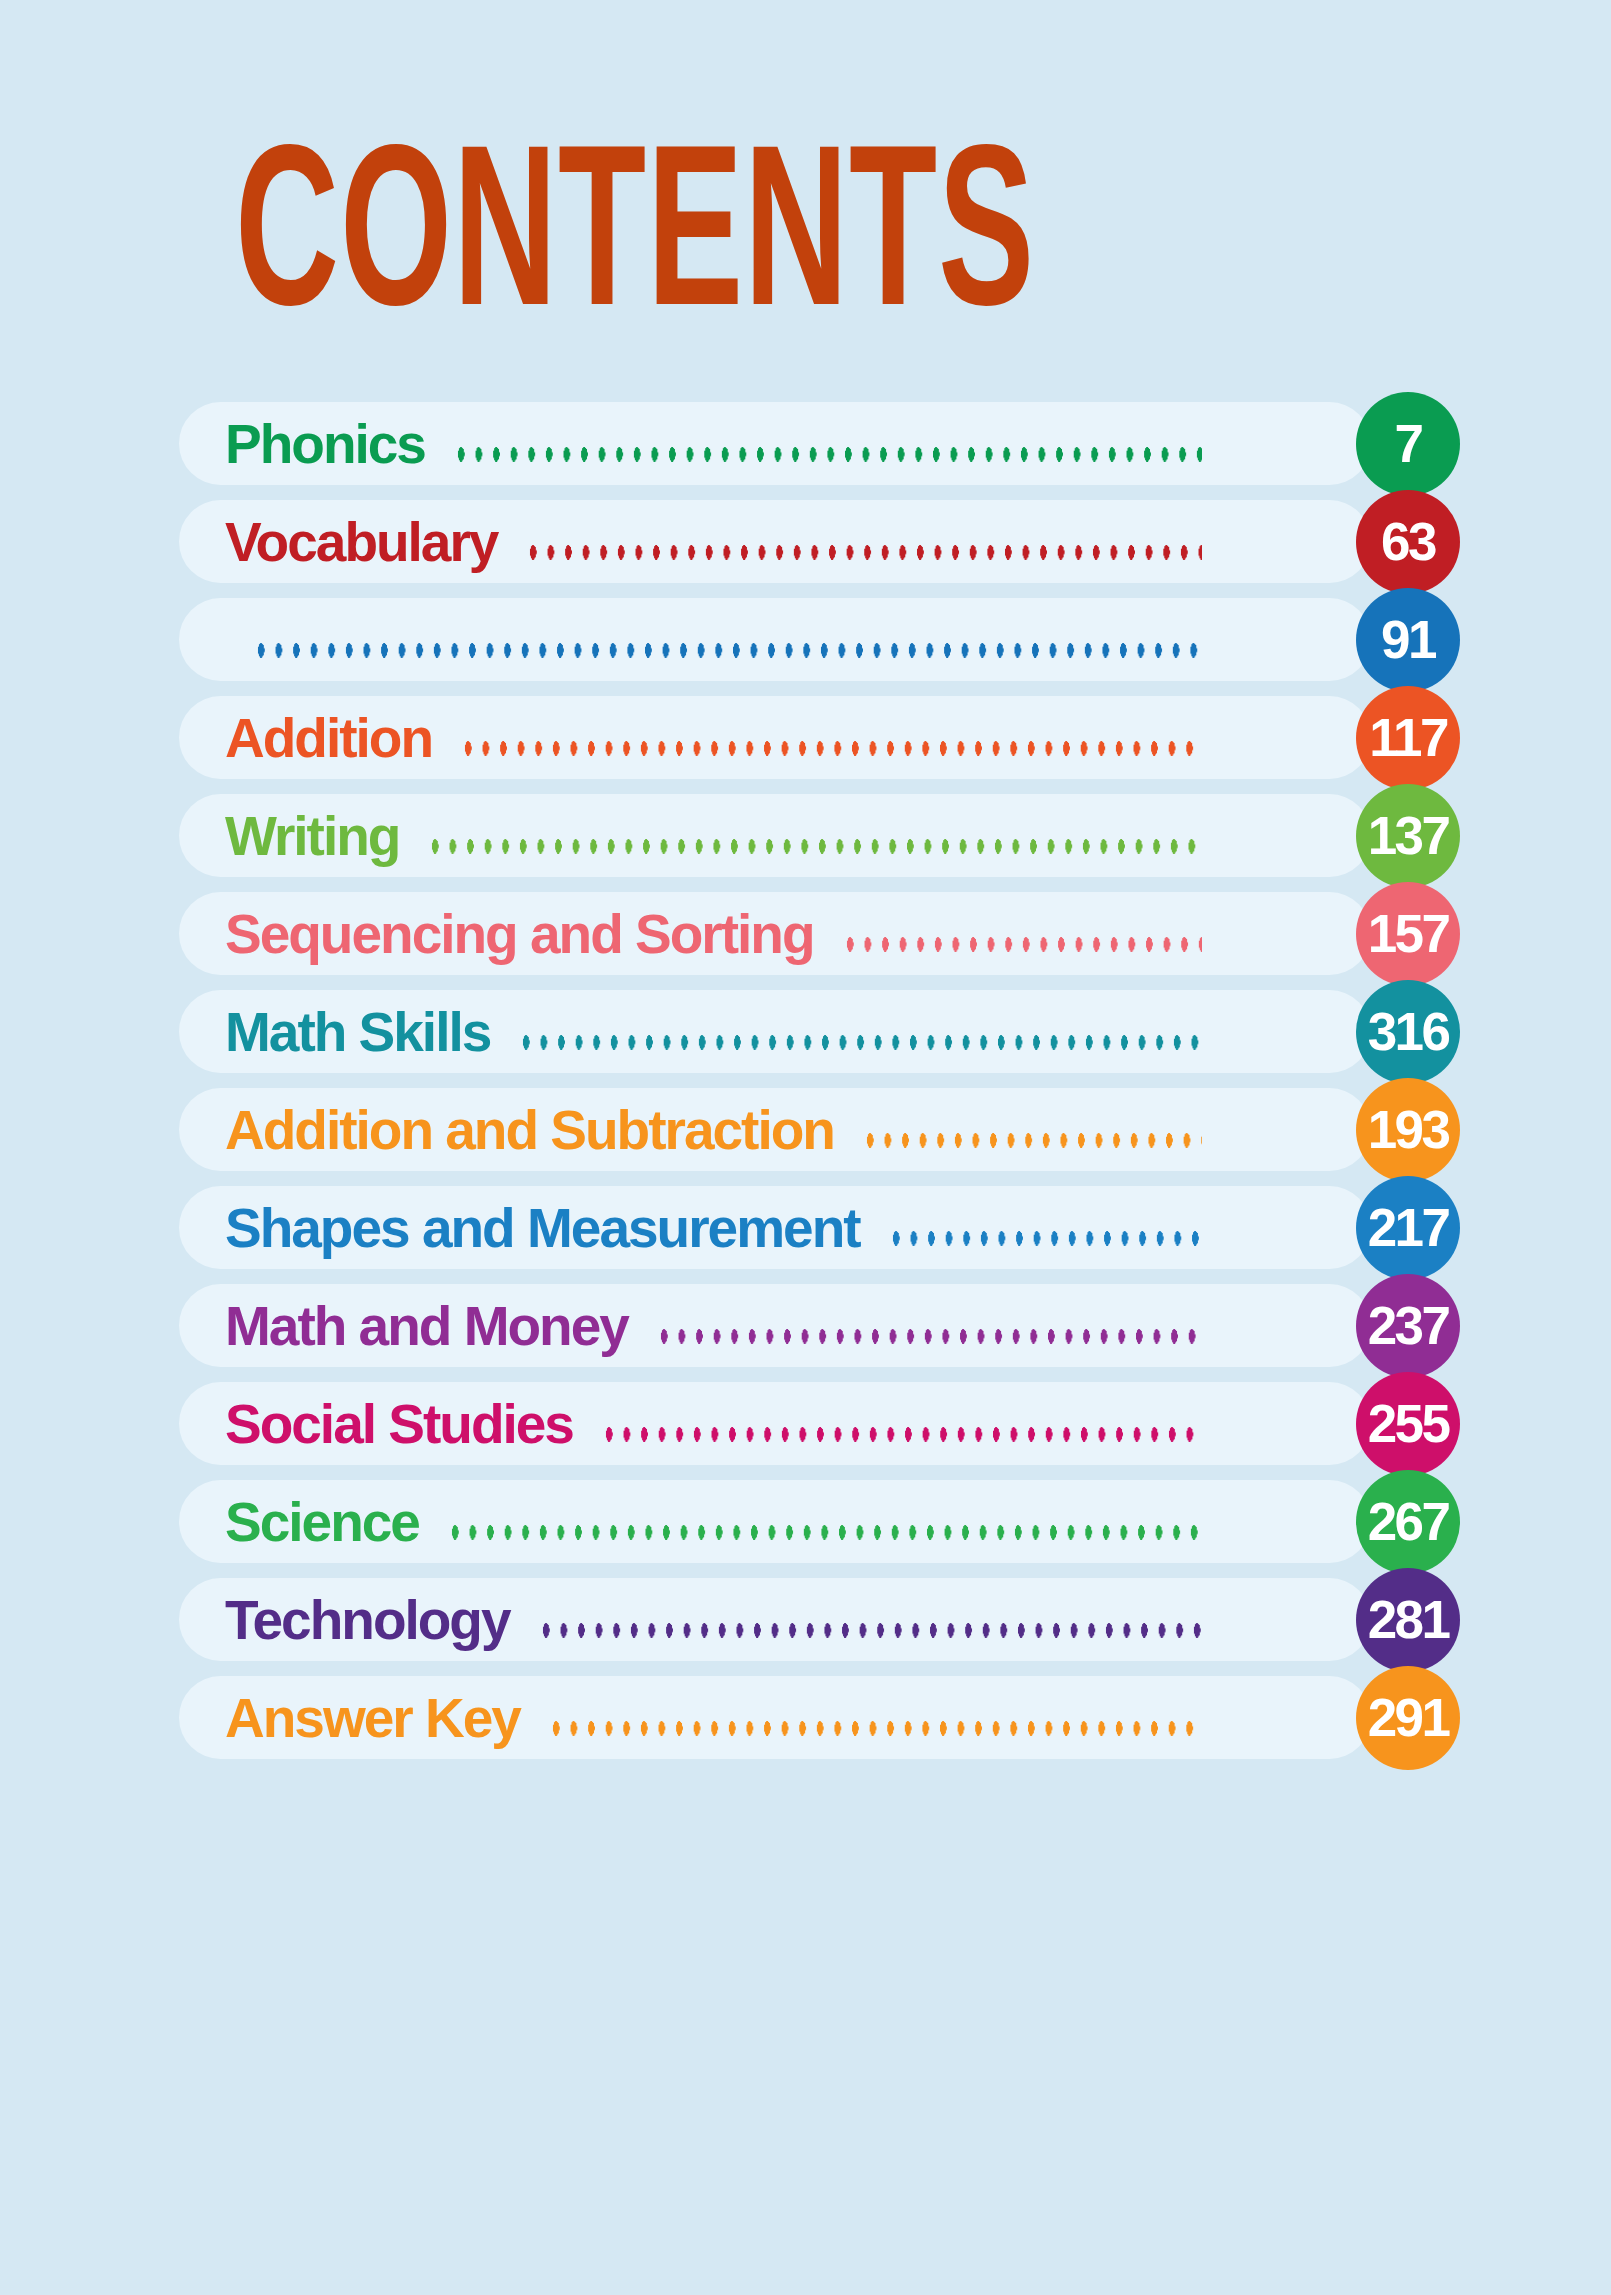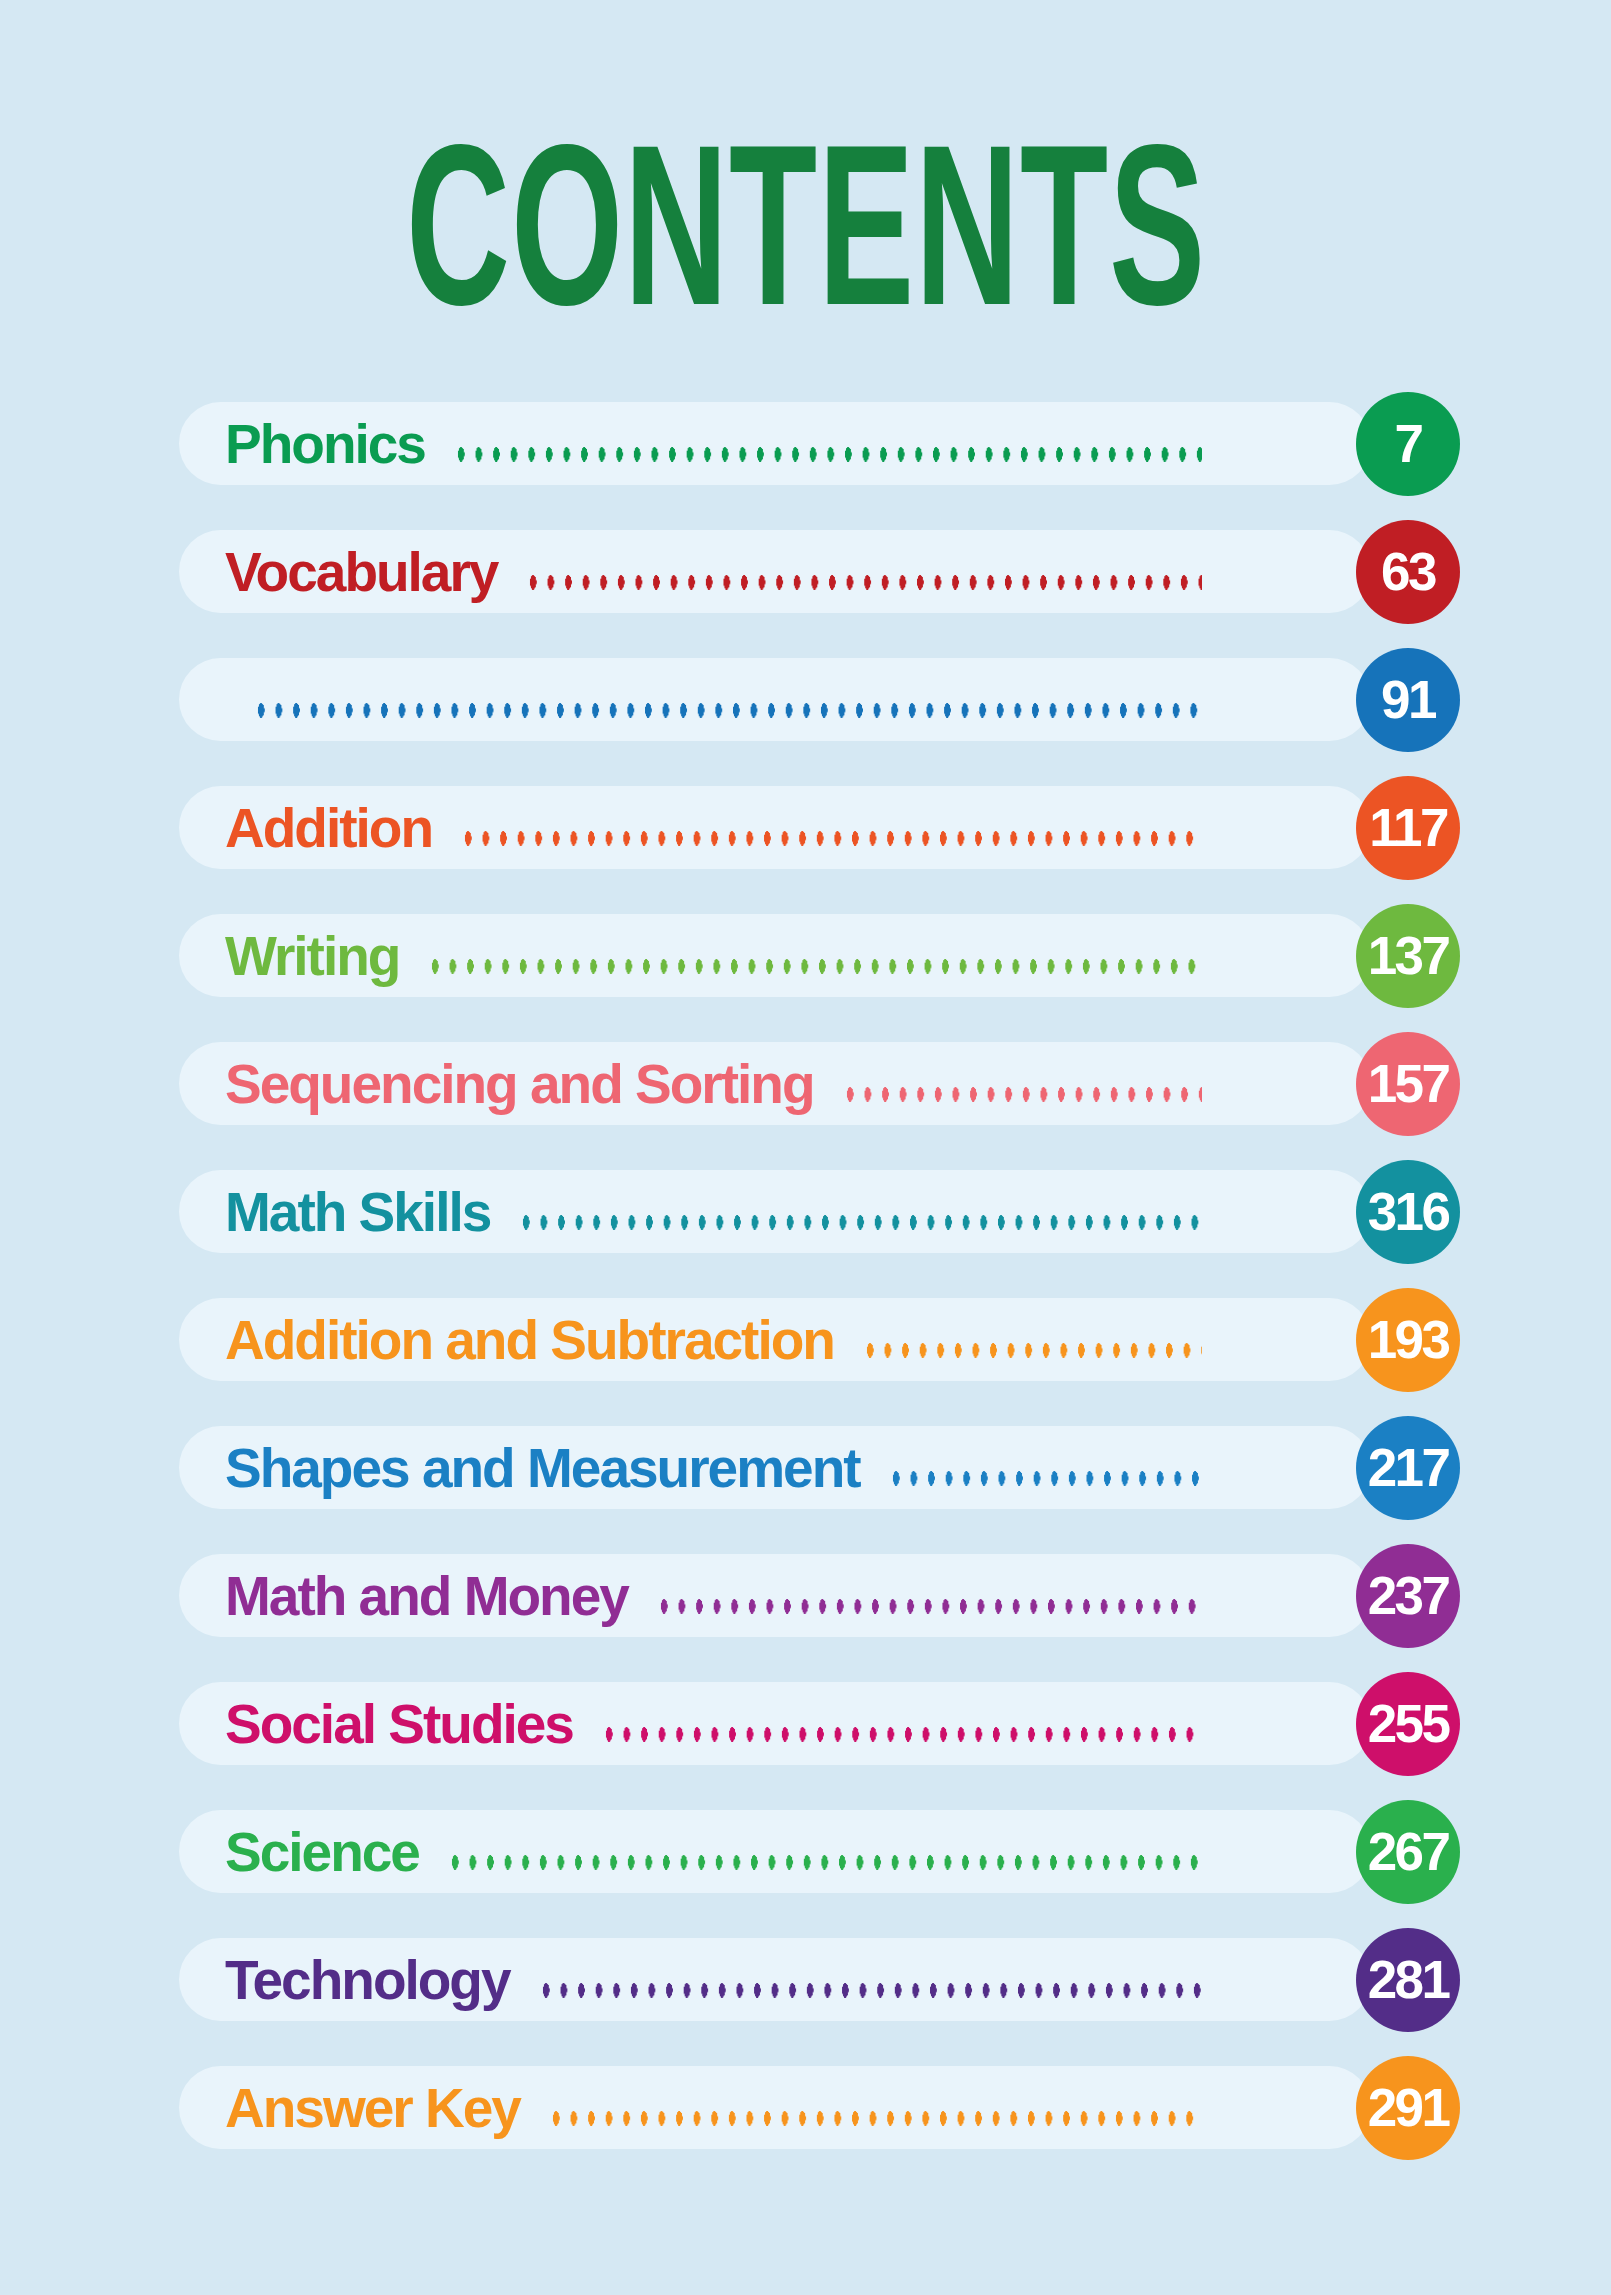--- a/index.html
+++ b/index.html
@@ -10,44 +10,44 @@
     background:#d5e8f3;
     font-family:"Liberation Sans", sans-serif;
     overflow:hidden;
   }
   .title {
     position:absolute;
     top:111px;
     left:0;
     width:100%;
     margin:0;
-    text-align:center;
+    text-align:left;
     font-size:229px;
     line-height:1;
     font-weight:bold;
-    color:#15803d;
+    color:#c2410c;
     white-space:nowrap;
   }
   .title .squeeze {
     display:inline-block;
     transform:scaleX(0.63);
     transform-origin:center top;
     letter-spacing:1.3px;
   }
   .rows {
     position:absolute;
     top:402px;
     left:179px;
     width:1283px;
   }
   .row {
     position:relative;
     width:1192px;
     height:83px;
-    margin-bottom:45px;
+    margin-bottom:15px;
   }
   .pill {
     position:absolute;
     left:0; top:0; right:0; bottom:0;
     background:#e9f4fb;
     border-radius:42px;
     display:flex;
     align-items:center;
     padding:0 169px 0 46px;
     box-sizing:border-box;

